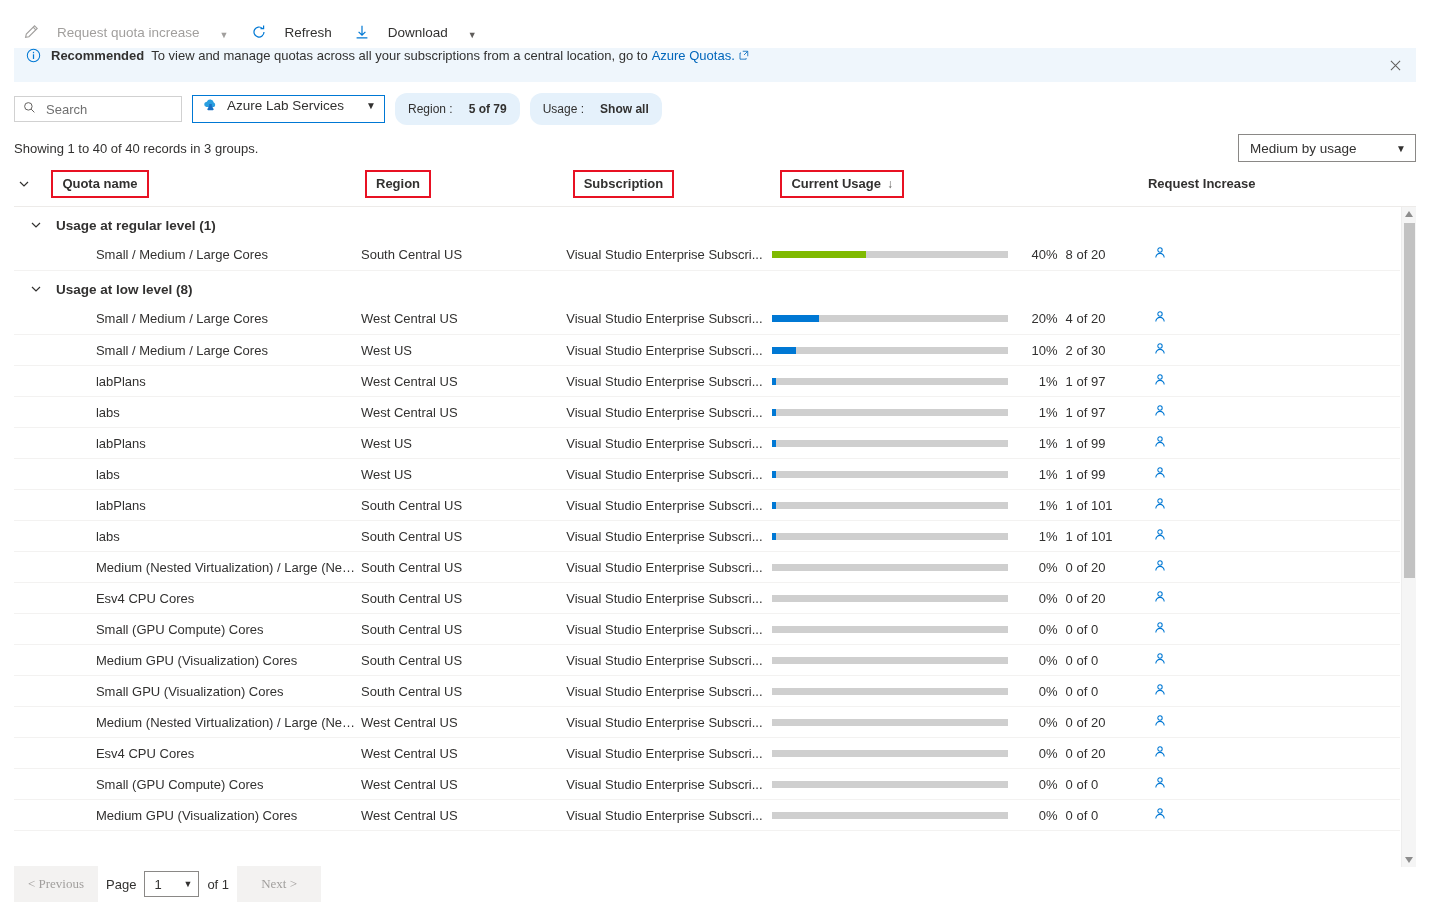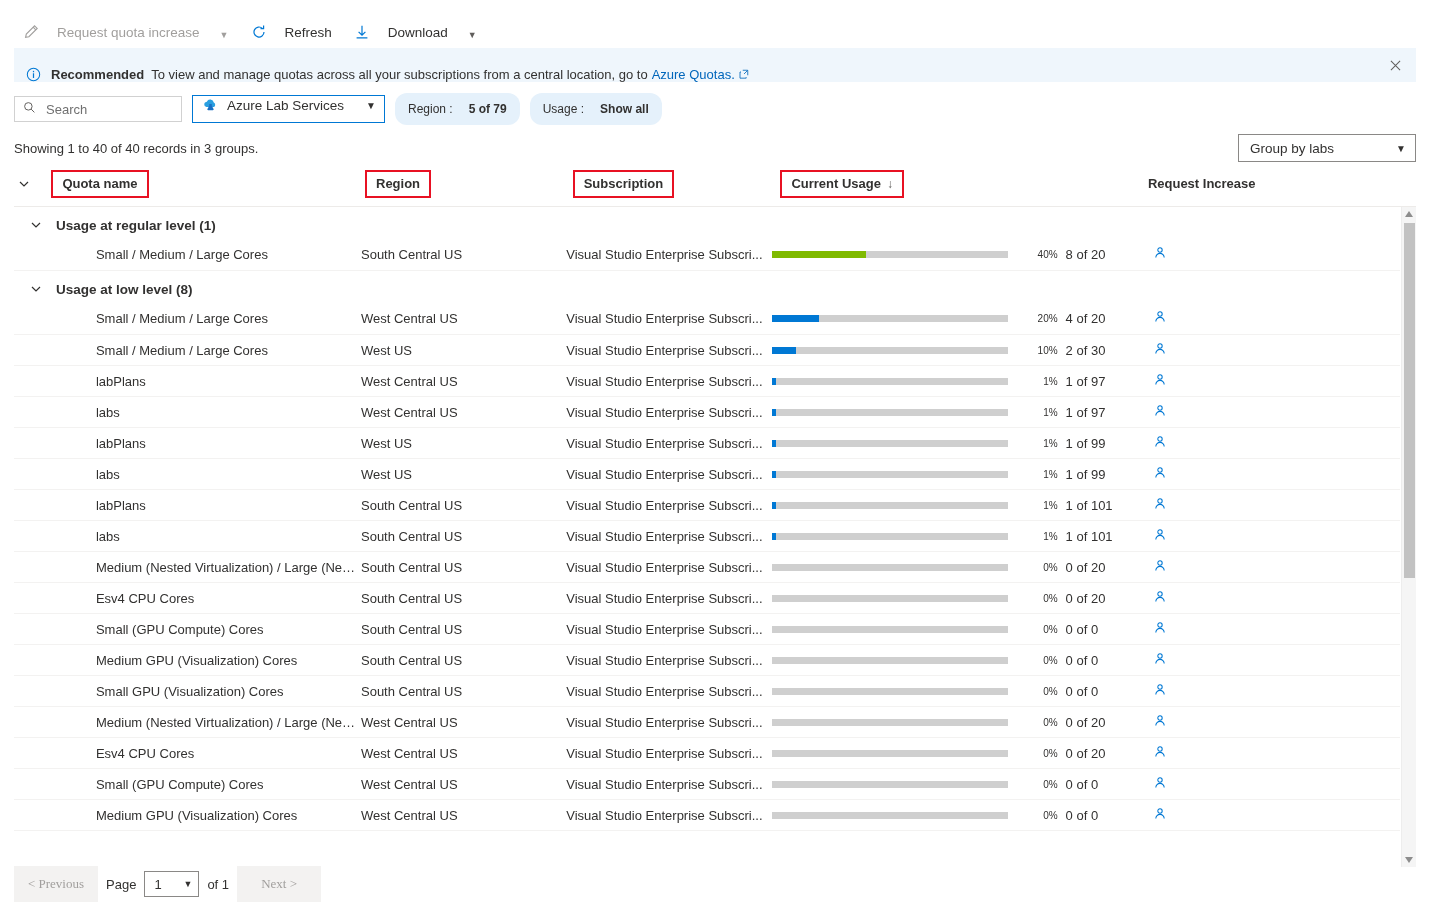--- a/index.html
+++ b/index.html
@@ -39,21 +39,21 @@
   .cmd .ico { display: inline-flex; width: 16px; height: 16px; align-items: center; justify-content: center; }
   .chev { font-size: 9px; color: #605e5c; margin-left: 2px; }
   .cmd.disabled .chev { color: #a19f9d; }
 
   
   .banner {
     margin: 0 14px;
     height: 34px;
     background: #eff6fc;
     display: flex;
-    align-items: flex-end;
+    align-items: flex-start;
     padding: 0 10px 0 12px;
     font-size: 13px;
     color: #323130;
     position: relative;
   }
   .banner .info-ico { margin-right: 10px; display: inline-flex; }
   .banner b { font-weight: 600; margin-right: 7px; }
   .banner a { color: #0066bb; text-decoration: none; }
   .ext-ico { margin-left: 4px; display: inline-block; vertical-align: -1px; }
   .banner-close {
@@ -185,21 +185,21 @@
   tr.datarow td.quota { padding-left: 45px; }
 
   .usage-cell { display: flex; align-items: center; gap: 0; }
   .bar-track {
     width: 236px; height: 7px;
     background: #cfcfcf;
     position: relative;
     flex: none;
   }
   .bar-fill { height: 7px; position: absolute; left: 0; top: 0; }
-  .pct { width: 50px; text-align: right; padding-right: 8px; margin-left: 8px; font-size: 10px; }
+  .pct { width: 50px; text-align: right; padding-right: 8px; margin-left: 8px; font-size: 13px; }
   .ofval { font-size: 13px; }
 
   .req-cell { padding-left: 22px; }
   .person-ico { cursor: pointer; display: inline-flex; }
 
   
   .scrollbar {
     position: absolute;
     right: 0px; top: 0px;
     width: 15px;
@@ -343,21 +343,21 @@
 
   <div class="pill">
     <span>Usage :</span>
     <b>Show all</b>
   </div>
 </div>
 
 <div class="subrow">
   <div class="showing">Showing 1 to 40 of 40 records in 3 groups.</div>
   <div class="groupby">
-    <span>Group by labs</span>
+    <span>Medium by usage</span>
     <span class="chev2">▼</span>
   </div>
 </div>
 
 <div class="tablewrap">
   <table>
     <colgroup>
       <col class="col-expand">
         <col class="col-quota">
         <col class="col-region">

